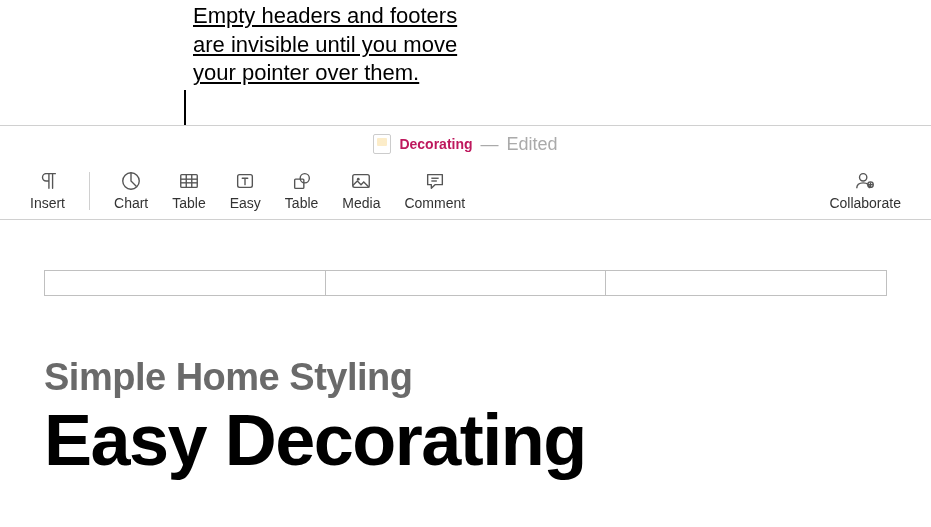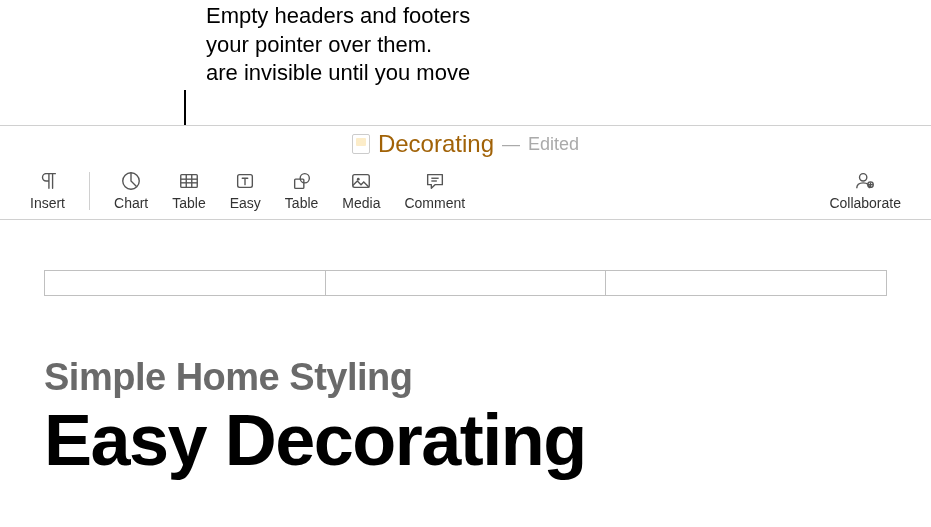--- a/index.html
+++ b/index.html
@@ -11,25 +11,26 @@
       font-family: -apple-system, BlinkMacSystemFont, "Helvetica Neue", Helvetica, Arial, sans-serif;
       background: #ffffff;
       width: 931px;
       height: 527px;
       position: relative;
       overflow: hidden;
     }
     .annotation {
       position: absolute;
       top: 2px;
-      left: 206px;
+      left: 193px;
       font-size: 22px;
       line-height: 1.3;
       color: #000;
       font-weight: 400;
+      text-decoration: underline;
     }
     .annotation-line {
       position: absolute;
       left: 184px;
       top: 90px;
       width: 2px;
       height: 175px;
       background: #000;
     }
     .window {
@@ -66,23 +67,23 @@
       position: absolute;
       top: 3px;
       left: 3px;
       right: 3px;
       height: 8px;
       background: linear-gradient(180deg, #f5c14b 0%, #f5c14b 100%);
       opacity: 0.3;
       border-radius: 1px;
     }
     .title-text {
-      font-size: 24px;
-      font-weight: 400;
-      color: #a16207;
+      font-size: 14px;
+      font-weight: 700;
+      color: #be185d;
     }
     .title-dash {
       font-size: 18px;
       color: #aaa;
       font-weight: 400;
     }
     .title-status {
       font-size: 18px;
       color: #aaa;
       font-weight: 400;
@@ -169,22 +170,22 @@
       color: #000;
       letter-spacing: -1.5px;
       line-height: 1.05;
     }
   </style>
 </head>
 <body>
 
 <div class="annotation">
   <div>Empty headers and footers</div>
+  <div>are invisible until you move</div>
   <div>your pointer over them.</div>
-  <div>are invisible until you move</div>
 </div>
 <div class="annotation-line"></div>
 
 <div class="window">
 
   <div class="titlebar">
     <span class="doc-icon"></span>
     <span class="title-text">Decorating</span>
     <span class="title-dash">—</span>
     <span class="title-status">Edited</span>

